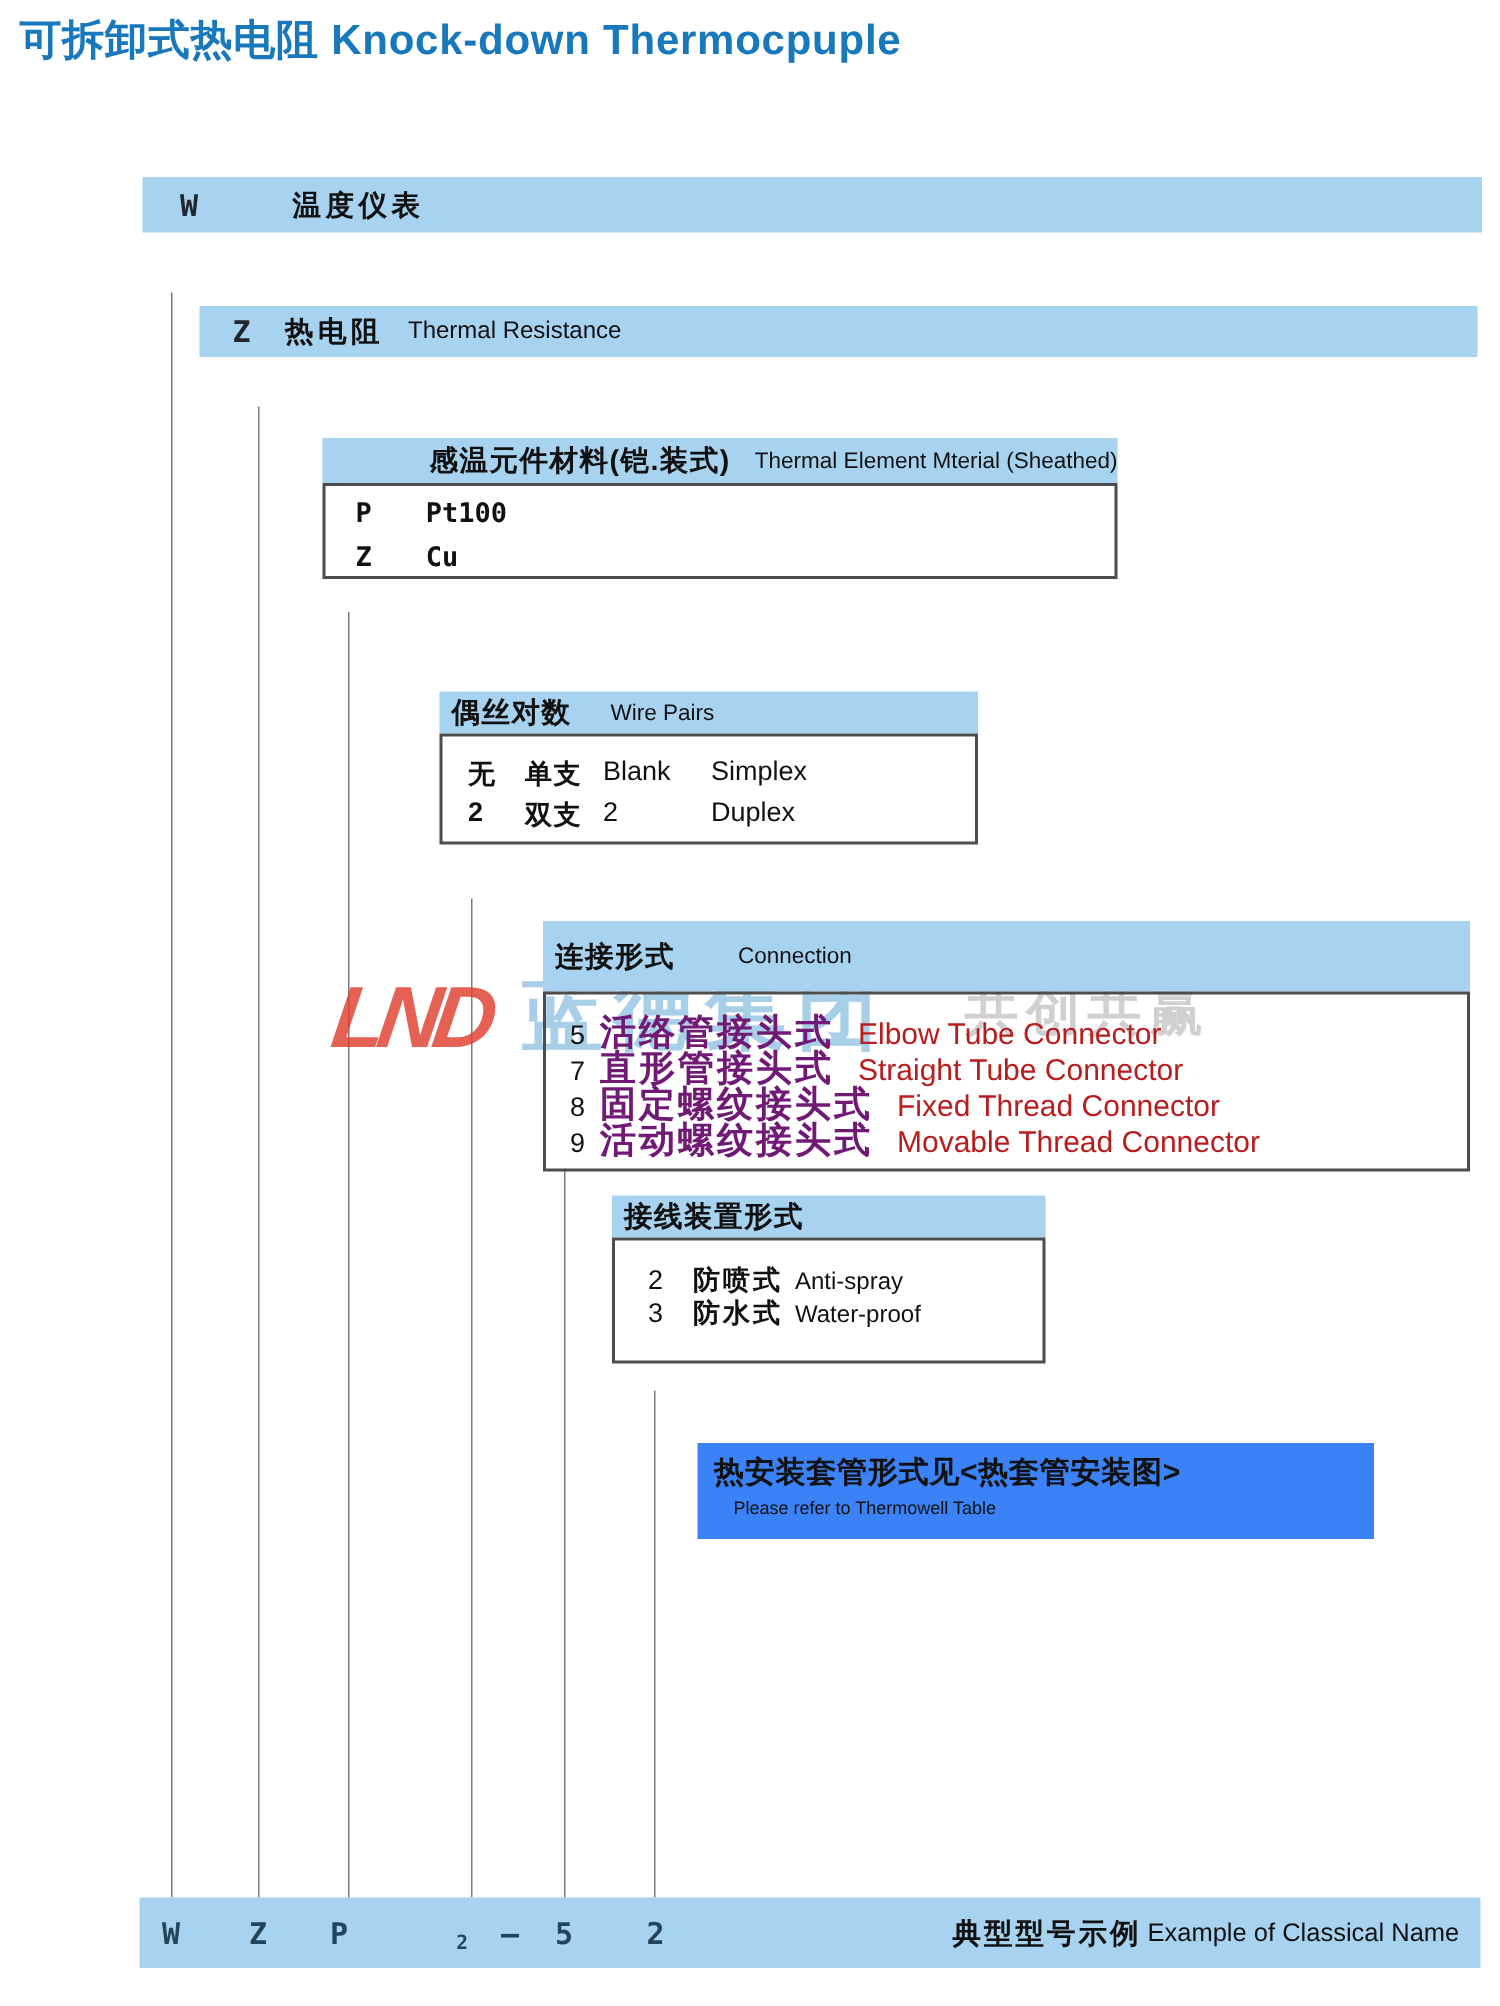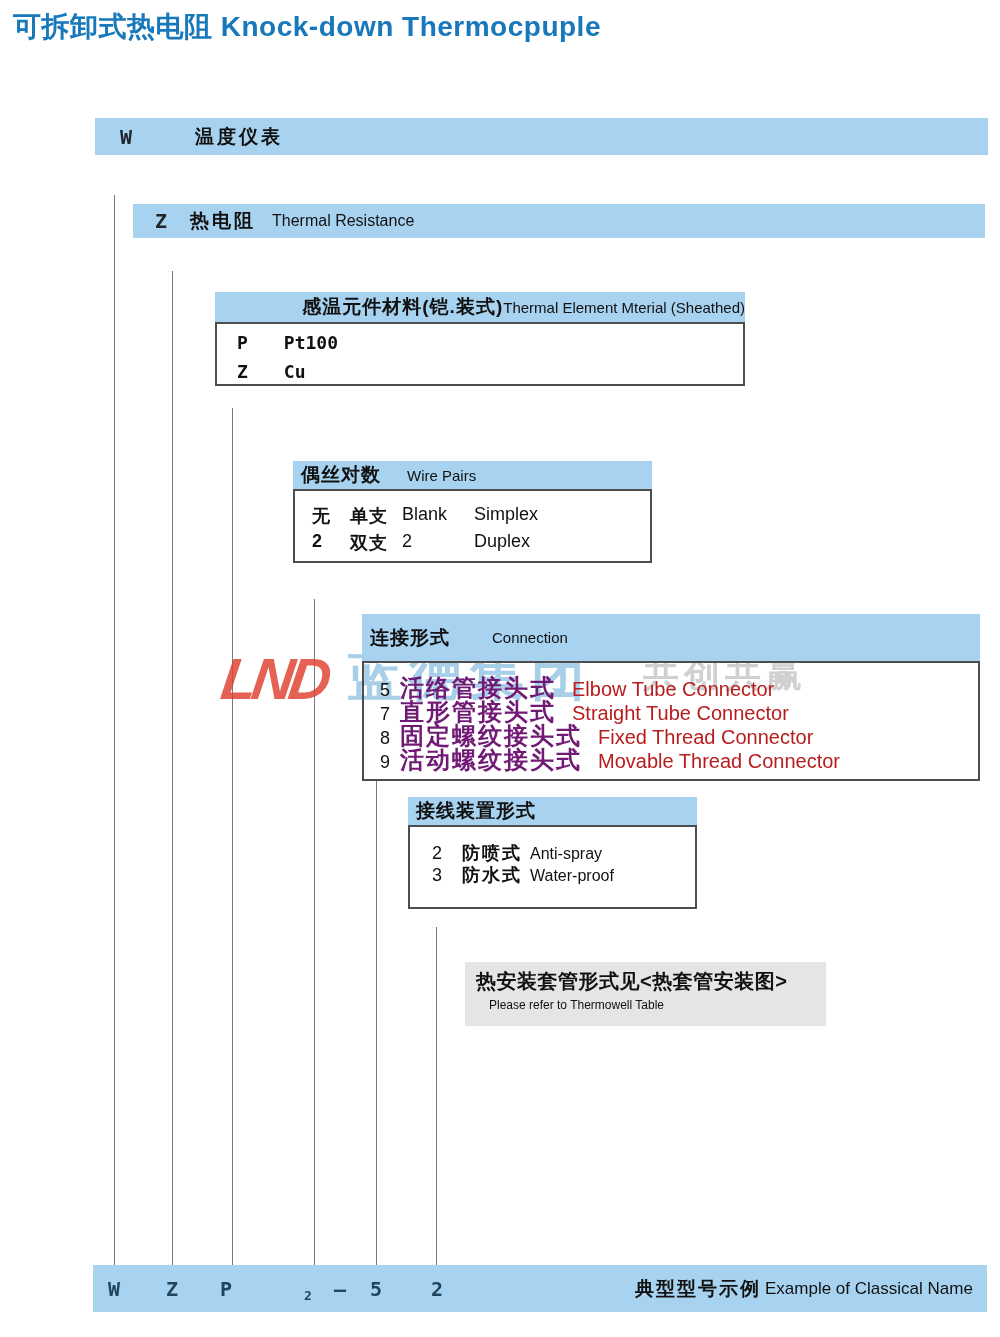--- a/index.html
+++ b/index.html
@@ -38,21 +38,21 @@
   .bar .en{position:absolute;top:0;height:100%;display:flex;align-items:center;
     font-size:16px;color:#111;}
   .bar-w{left:95px;top:118px;width:893px;height:37px;}
   .bar-w .code{left:25px;} .bar-w .cn{left:100px;} .bar-w .en{left:213px;}
   .bar-z{left:133px;top:204px;width:852px;height:34px;}
   .bar-z .code{left:22px;} .bar-z .cn{left:57px;} .bar-z .en{left:139px;}
 
   
   .obox .hdr{background:#a8d3f0;display:flex;align-items:center;padding-left:8px;}
   .obox .hdr .hcn{font-size:19px;font-weight:bold;color:#111;letter-spacing:1px;white-space:nowrap;}
-  .obox .hdr .hen{font-size:15px;color:#111;margin-left:0;white-space:nowrap;}
+  .obox .hdr .hen{font-size:15px;color:#111;margin-left:16px;white-space:nowrap;}
   .obox .bdy{border:2px solid #4d4d4d;background:transparent;position:relative;}
 
   .box3{left:215px;top:292px;width:530px;}
   .box3 .hdr{height:30px;justify-content:flex-end;}
   .box3 .bdy{height:60px;}
   .box3 .row{position:absolute;left:20px;font-family:"DejaVu Sans Mono","Liberation Mono",monospace;
     font-size:18px;font-weight:bold;color:#111;}
   .box3 .row .v{margin-left:36px;}
   .box3 .r0{top:8px;} .box3 .r1{top:37px;}
 
@@ -76,21 +76,21 @@
 
   .box6{left:408px;top:797px;width:289px;}
   .box6 .hdr{height:28px;}
   .box6 .bdy{height:66px;padding-top:14px;box-sizing:content-box;}
   .box6 .row{display:flex;align-items:baseline;height:22px;}
   .box6 .num{width:22px;text-align:center;font-size:18px;color:#111;flex:none;margin-left:16px;}
   .box6 .rcn{font-size:18px;font-weight:bold;color:#111;letter-spacing:2px;margin-left:14px;white-space:nowrap;}
   .box6 .ren{font-size:16px;color:#111;margin-left:8px;white-space:nowrap;}
 
   
-  .note{left:465px;top:962px;width:361px;height:64px;background:#e5e5e5;}
+  .note{left:465px;top:962px;width:451px;height:64px;background:#3b82f6;}
   .note .l1{position:absolute;left:11px;top:6px;font-size:20px;font-weight:bold;color:#111;
     letter-spacing:0.5px;white-space:nowrap;}
   .note .l2{position:absolute;left:24px;top:36px;font-size:12px;color:#111;white-space:nowrap;}
 
   
   .bottom-bar{left:93px;top:1265px;width:894px;height:47px;background:#a8d3f0;}
   .bottom-bar .bcode{position:absolute;top:0;height:100%;display:flex;align-items:center;
     transform:translateX(-50%);
     font-family:"DejaVu Sans Mono","Liberation Mono",monospace;
     font-size:20px;font-weight:bold;color:#23455c;}

